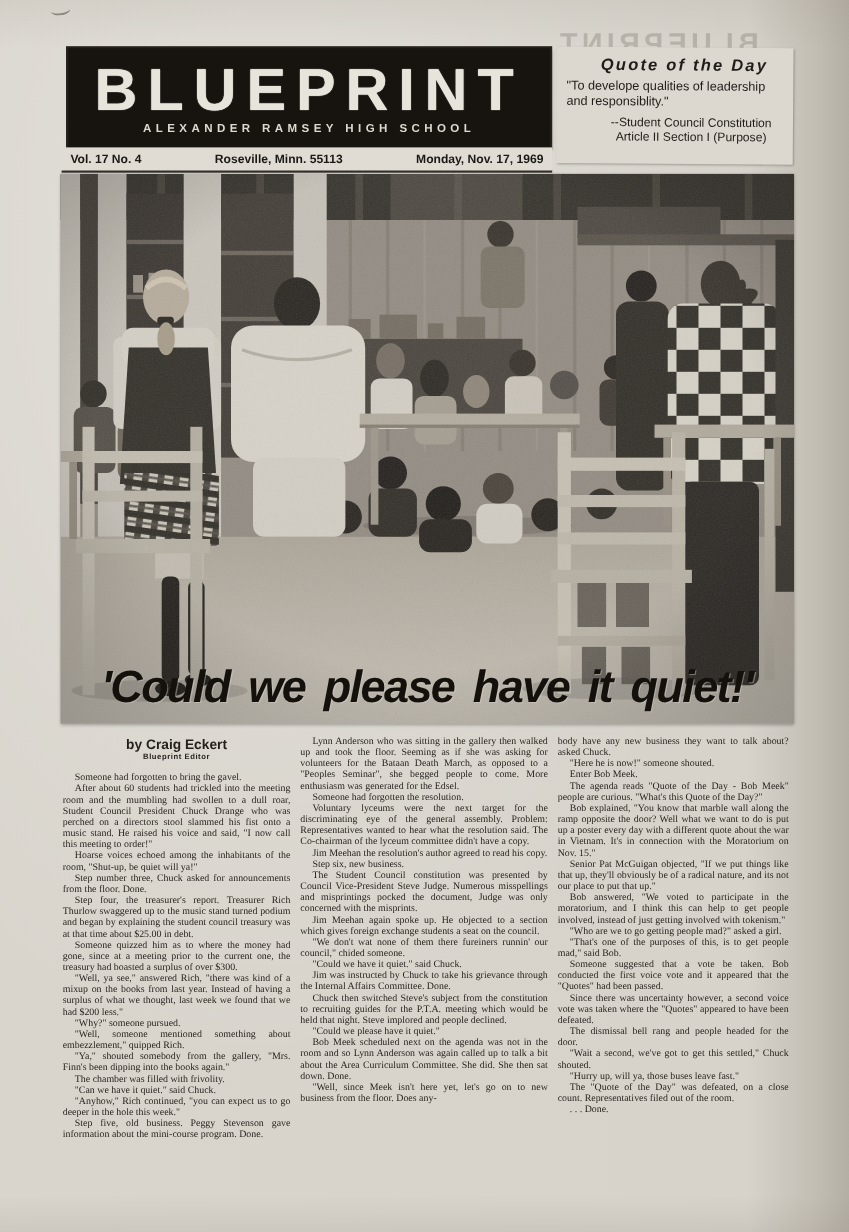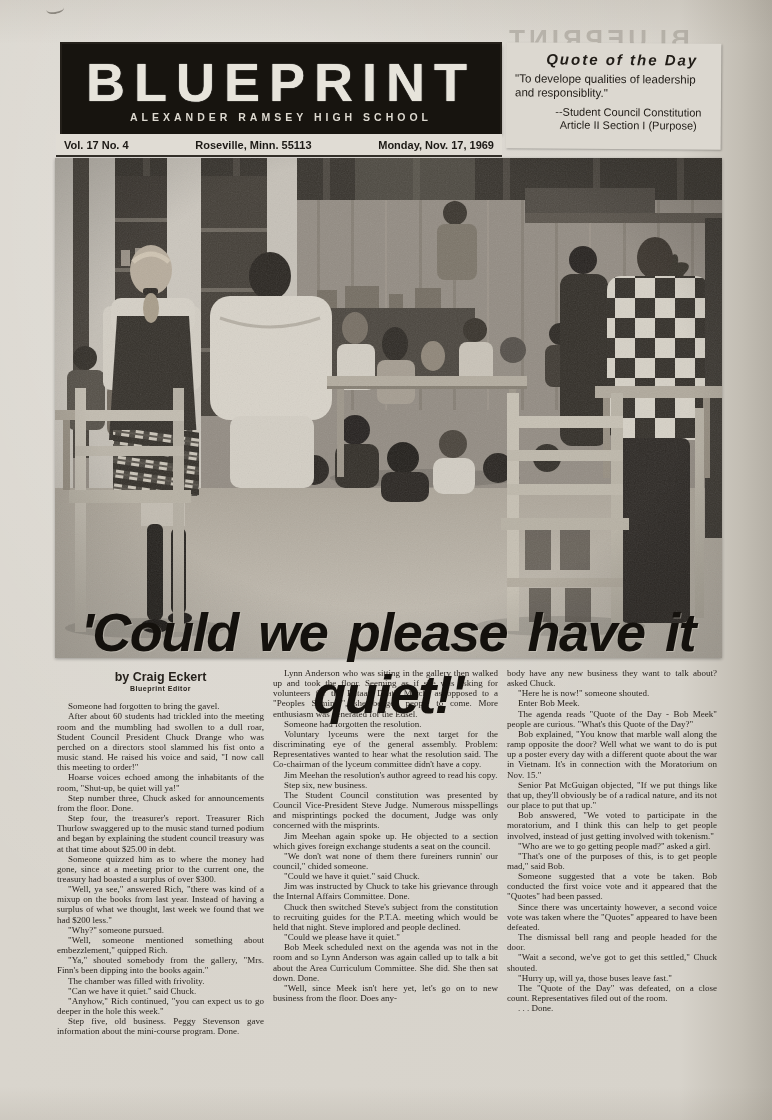--- a/index.html
+++ b/index.html
@@ -70,21 +70,21 @@
   .photo{
     position:absolute; left:55px; top:158px; width:667px; height:500px;
     box-shadow:0 1px 3px rgba(0,0,0,.3);
   }
 
   
   .headline{
     position:absolute; left:56px; top:601px; width:664px; z-index:5;
     text-align:center;
     font-family:"Liberation Sans", sans-serif; font-weight:bold; font-style:italic;
-    font-size:54px; letter-spacing:-1.5px; word-spacing:7px; color:#14110d;
+    font-size:41px; letter-spacing:-1.5px; word-spacing:7px; color:#14110d;
     text-shadow:1px 1px 0 rgba(220,215,205,.4);
   }
 
   
   .columns{
     position:absolute; left:57px; top:668px; width:668px;
     display:flex; gap:9px;
   }
   .column{ text-align:justify; font-size:9px; line-height:10.15px; }
   .col1{ width:207px; } .col2{ width:225px; } .col3{ width:210px; }

